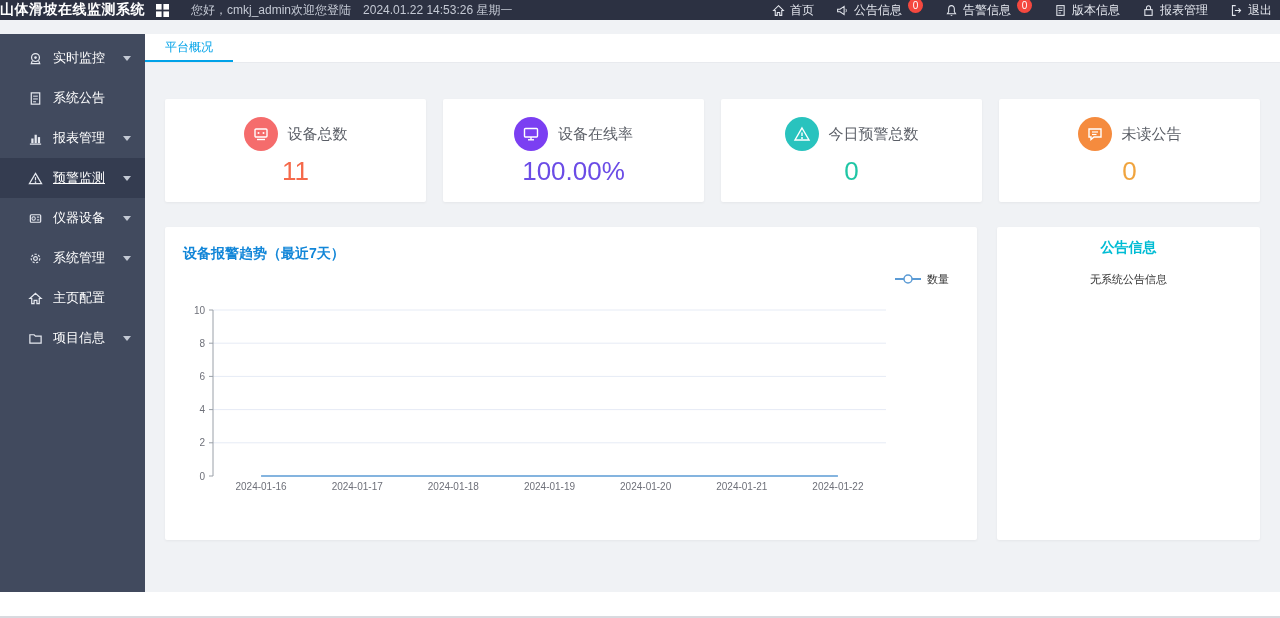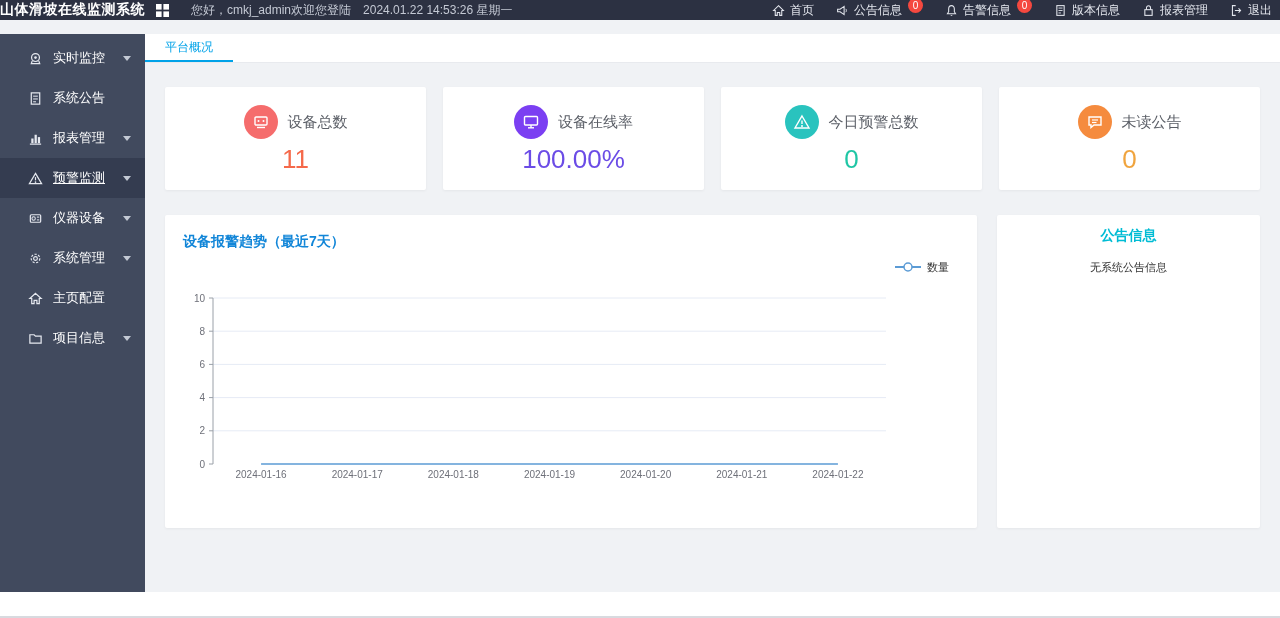--- a/index.html
+++ b/index.html
@@ -24,21 +24,21 @@
   .menu-item.active .mlabel { text-decoration: underline; }
   .chevron { margin-left:auto; width:0; height:0; border-left:4px solid transparent; border-right:4px solid transparent; border-top:5px solid #c3c9d4; }
 
   
   .tabbar { position:absolute; top:34px; left:145px; right:0; height:29px; background:#fff; border-bottom:1px solid #e8eaee; display:flex; align-items:stretch; z-index:3; }
   .tab { display:flex; align-items:center; padding:8px 20px; font-size:12px; color:#9aa0aa; cursor:pointer; }
   .tab.active { color:#00a2e8; border-bottom:2px solid #00a2e8; }
 
   
   .content { position:absolute; top:63px; left:145px; right:0; bottom:0; padding:24px 20px 0 20px; }
-  .stats-row { display:flex; gap:17px; }
+  .stats-row { display:flex; gap:17px;margin-top:12px; }
   .stat-card { flex:1; height:103px; background:#fff; border-radius:2px; box-shadow:0 1px 3px rgba(0,0,0,.05); display:flex; flex-direction:column; align-items:center; justify-content:center; gap:7px; }
   .stat-top { display:flex; align-items:center; gap:10px; }
   .stat-icon { width:34px; height:34px; border-radius:50%; display:flex; align-items:center; justify-content:center; flex:none; }
   .ic-red    { background:#f56c6c; }
   .ic-purple { background:#7b3ff2; }
   .ic-teal   { background:#29c3be; }
   .ic-orange { background:#f58b3e; }
   .stat-label { font-size:15px; color:#5a5e66; }
   .stat-value { font-size:26px; line-height:1; }
   .v-red    { color:#f5694a; }

